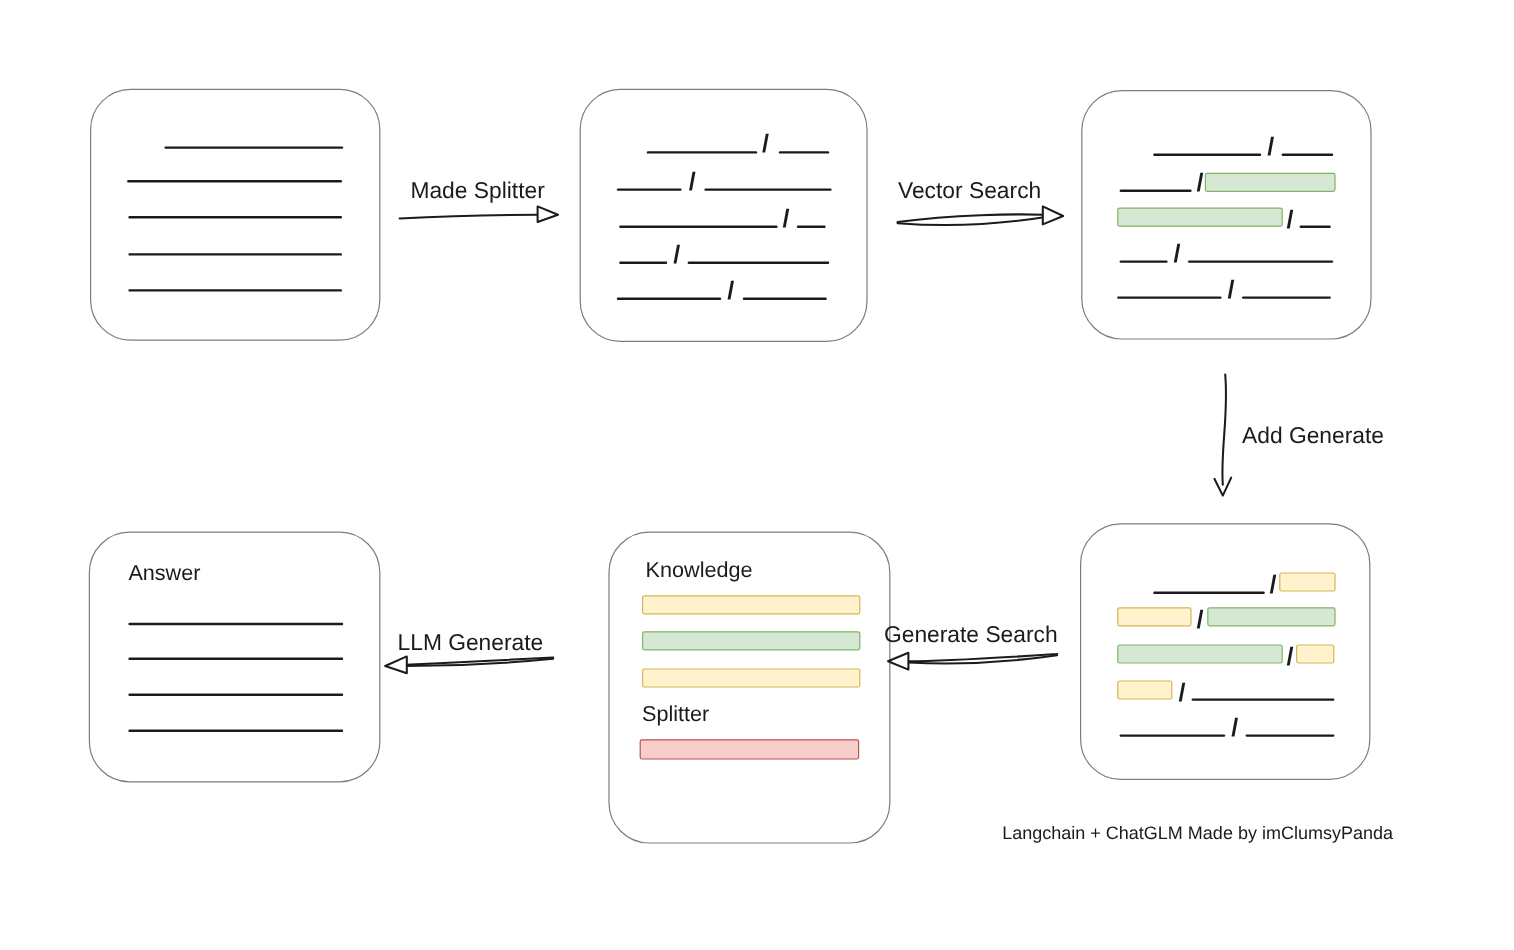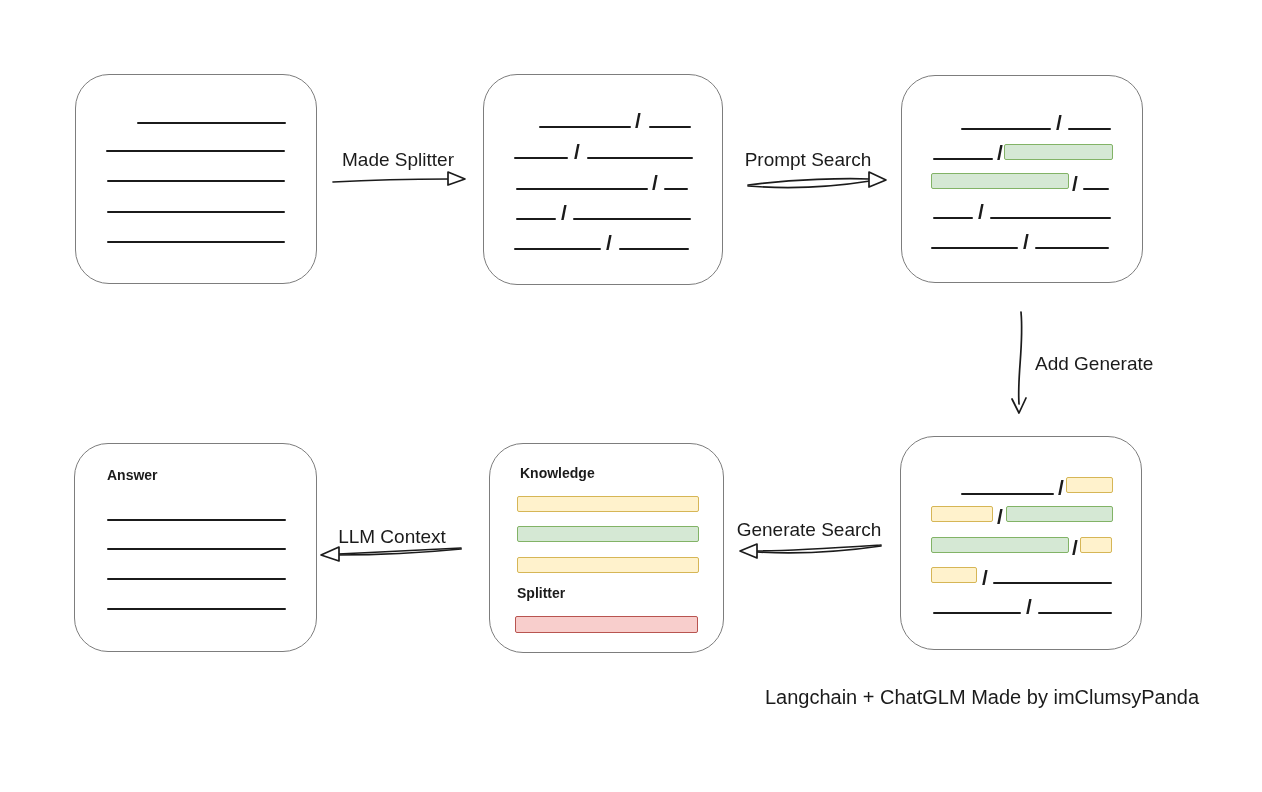--- a/index.html
+++ b/index.html
@@ -14,24 +14,24 @@
     position:relative;width:1262px;height:792px;background:#fff;overflow:hidden;
     font-family:"Liberation Sans","DejaVu Sans",sans-serif;color:var(--ink);
   }
   .node{position:absolute;border:1.6px solid var(--box-border);border-radius:34px;background:#fff;box-sizing:border-box;}
   .seg{position:absolute;height:2px;background:var(--ink);border-radius:1px;}
   .slash{position:absolute;font-size:21px;line-height:20px;color:var(--ink);font-weight:bold;}
   .bar{position:absolute;height:16px;border:1.7px solid;border-radius:2px;box-sizing:border-box;}
   .bar.green{background:var(--green-fill);border-color:var(--green-border);}
   .bar.yellow{background:var(--yellow-fill);border-color:var(--yellow-border);}
   .bar.red{background:var(--red-fill);border-color:var(--red-border);}
-  .node-lbl{position:absolute;font-size:14px;white-space:nowrap;color:var(--ink);font-weight:bold;}
+  .node-lbl{position:absolute;font-size:18px;white-space:nowrap;color:var(--ink);}
   .edge-lbl{position:absolute;font-size:19px;white-space:nowrap;color:var(--ink);transform:translateX(-50%);}
   .edge-lbl.left-anchored{transform:none;}
-  .caption{position:absolute;font-size:20px;white-space:nowrap;color:var(--ink);transform:translateX(-50%);}
+  .caption{position:absolute;font-size:15px;white-space:nowrap;color:var(--ink);transform:translateX(-50%);margin-left:16px;}
   #arrows{position:absolute;left:0;top:0;pointer-events:none;}
   #arrows path{stroke:var(--ink);stroke-width:1.7;fill:none;stroke-linecap:round;stroke-linejoin:round;}
   #arrows path.head{fill:#fff;}
 </style>
 </head>
 <body>
 
 <div id="canvas">
 
   <div class="node" style="left:75px;top:74px;width:242px;height:210px;">
@@ -101,21 +101,21 @@
 
     <div class="bar yellow" style="left:30px;top:130px;width:46px;"></div>
     <div class="slash" style="left:81px;top:131px;">/</div>
     <div class="seg" style="left:92px;top:145px;width:119px;"></div>
 
     <div class="seg" style="left:32px;top:175px;width:88px;"></div>
     <div class="slash" style="left:125px;top:160px;">/</div>
     <div class="seg" style="left:137px;top:175px;width:74px;"></div>
   </div>
 
-  <div class="node" style="left:489px;top:443px;width:235px;height:210px;">
+  <div class="node" style="left:507px;top:443px;width:235px;height:260px;">
     <div class="node-lbl" style="left:30px;top:21px;">Knowledge</div>
     <div class="bar yellow" style="left:27px;top:52px;width:182px;"></div>
     <div class="bar green" style="left:27px;top:82px;width:182px;"></div>
     <div class="bar yellow" style="left:27px;top:113px;width:182px;"></div>
     <div class="node-lbl" style="left:27px;top:141px;">Splitter</div>
     <div class="bar red" style="left:25px;top:172px;width:183px;height:17px;"></div>
   </div>
 
   <div class="node" style="left:74px;top:443px;width:243px;height:209px;">
     <div class="node-lbl" style="left:32px;top:23px;">Answer</div>
@@ -145,20 +145,20 @@
       <path class="head" d="M757,544 L740,551 L757,558 Z"></path>
     </g>
     <g>
       <path d="M461,548 C425,550 380,552 338,554"></path>
       <path d="M461,549 C420,553 380,555 338,555"></path>
       <path class="head" d="M339,547 L321,555 L339,561 Z"></path>
     </g>
   </svg>
 
   <div class="edge-lbl" style="left:398px;top:149px;">Made Splitter</div>
-  <div class="edge-lbl" style="left:808px;top:149px;">Prompt Search</div>
+  <div class="edge-lbl" style="left:808px;top:149px;">Vector Search</div>
   <div class="edge-lbl left-anchored" style="left:1035px;top:353px;">Add Generate</div>
   <div class="edge-lbl" style="left:809px;top:519px;">Generate Search</div>
-  <div class="edge-lbl" style="left:392px;top:526px;">LLM Context</div>
+  <div class="edge-lbl" style="left:392px;top:526px;">LLM Generate</div>
 
   <div class="caption" style="left:982px;top:686px;">Langchain + ChatGLM Made by imClumsyPanda</div>
 
 </div>
 
 </body></html>

